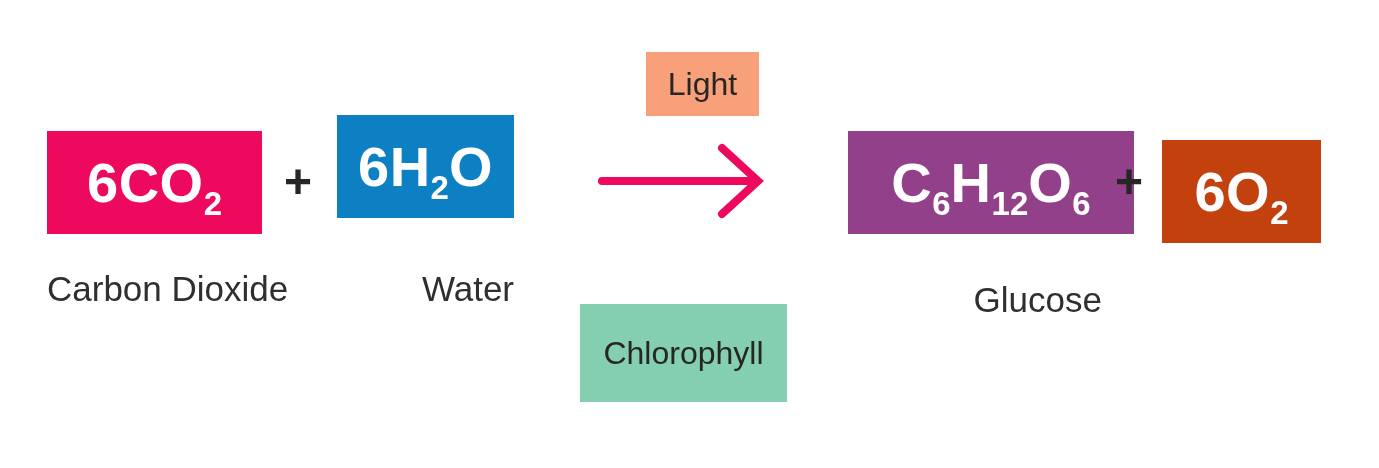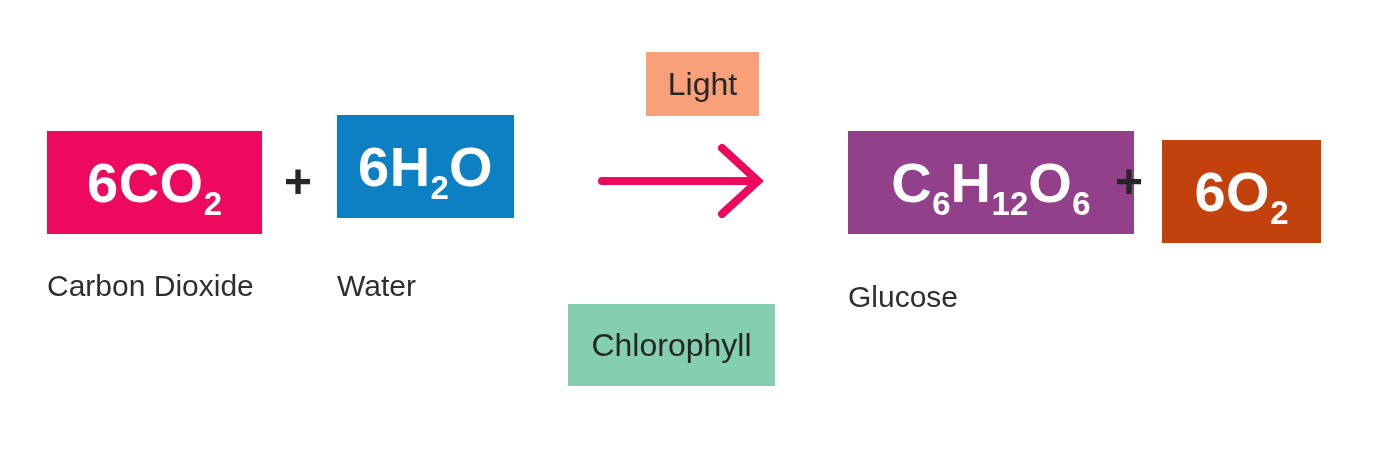--- a/index.html
+++ b/index.html
@@ -70,23 +70,23 @@
   }
   #plus-1 { left: 275px;  top: 158px; }
   #plus-2 { left: 1106px; top: 158px; }
 
   
   .caption {
     position: absolute;
     color: #2F2F2F;
     font-family: "Liberation Sans", sans-serif;
     font-weight: 400;
-    font-size: 30px;
+    font-size: 35px;
     line-height: 1;
-    text-align: left;
+    text-align: right;
     white-space: nowrap;
   }
   #cap-co2     { left: 47px;   top: 271px; width: 215px; }
   #cap-h2o     { left: 337px;  top: 271px; width: 177px; }
   #cap-glucose { left: 848px;  top: 282px; width: 254px; }
   #cap-o2      { left: 1162px; top: 271px; width: 159px; }
 
   
   .cbox {
     position: absolute;
@@ -97,21 +97,21 @@
   }
   .cbox span {
     color: #262626;
     font-family: "Liberation Sans", sans-serif;
     font-weight: 400;
     font-size: 32px;
     line-height: 1;
     white-space: nowrap;
   }
   #box-light       { left: 646px; top: 52px;  width: 113px; height: 64px;  background: #F8A07A; }
-  #box-chlorophyll { left: 568px; top: 304px; width: 207px; height: 82px;  background: #84CFB0; }
+  #box-chlorophyll { left: 580px; top: 304px; width: 207px; height: 98px;  background: #84CFB0; }
 
   
   #arrow {
     position: absolute;
     left: 598px;
     top: 143px;
     width: 170px;
     height: 76px;
   }
 </style>

